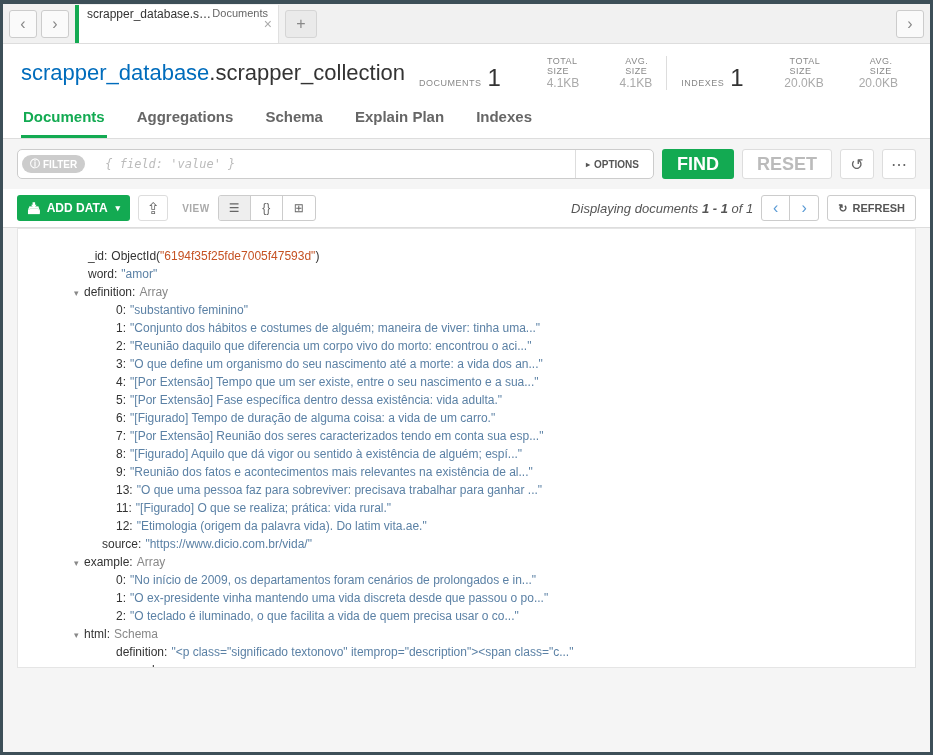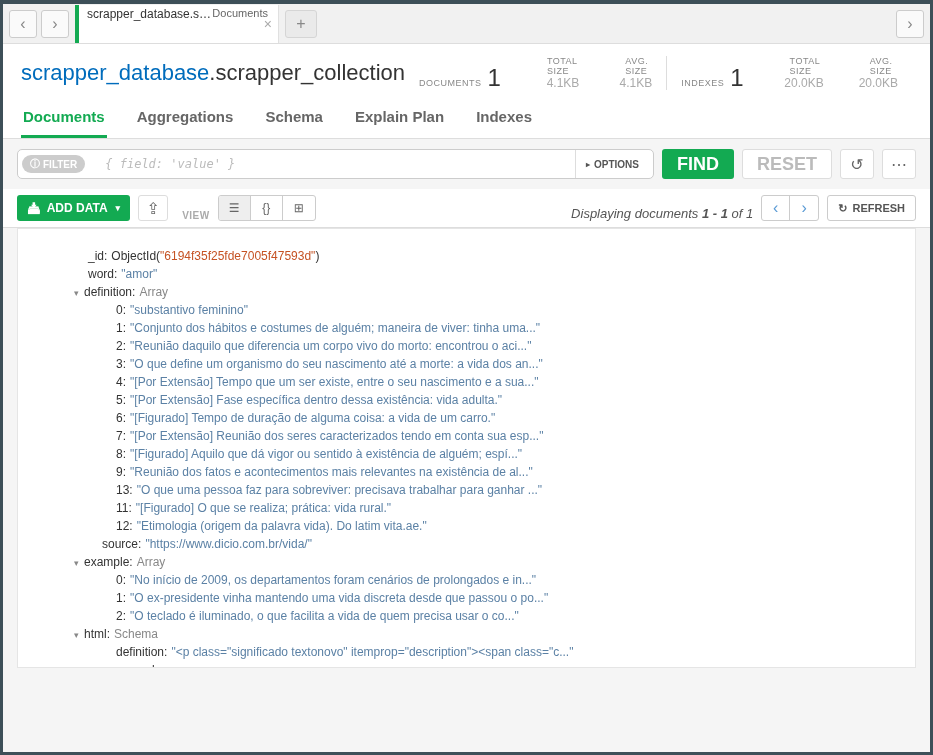--- a/index.html
+++ b/index.html
@@ -31,21 +31,21 @@
 .filter-bar { display: flex; align-items: center; padding: 10px 14px; background: #f5f5f5; gap: 8px; }
 .filter-input-wrap { flex: 1; display: flex; align-items: center; background: #fff; border: 1px solid #ccc; border-radius: 5px; height: 30px; padding: 0 4px; }
 .filter-badge { background: #ccc; color: #fff; font-size: 10px; font-weight: 700; padding: 2px 8px; border-radius: 10px; display: flex; align-items: center; gap: 3px; }
 .filter-badge::before { content: "ⓘ"; font-size: 10px; }
 .filter-text { flex: 1; padding: 0 20px; font-family: Menlo, monospace; font-size: 12px; color: #bbb; font-style: italic; }
 .options-btn { display: flex; align-items: center; gap: 4px; padding: 0 10px; height: 100%; border-left: 1px solid #ddd; font-size: 10px; color: #555; font-weight: 700; }
 .btn { height: 30px; padding: 0 14px; border-radius: 3px; font-size: 18px; font-weight: 700; display: flex; align-items: center; justify-content: center; border: 1px solid transparent; }
 .btn-find { background: #13aa52; color: #fff; }
 .btn-reset { background: #fff; color: #bbb; border-color: #ddd; }
 .icon-btn { width: 34px; height: 30px; background: #fff; border: 1px solid #ddd; border-radius: 3px; display: flex; align-items: center; justify-content: center; color: #666; }
-.toolbar { display: flex; align-items: flex-end; padding: 6px 14px; background: #fff; border-bottom: 1px solid #ddd; gap: 8px; }
+.toolbar { display: flex; align-items: center; padding: 6px 14px; background: #fff; border-bottom: 1px solid #ddd; gap: 8px; }
 .btn-add { background: #13aa52; color: #fff; height: 26px; padding: 0 10px; border-radius: 3px; font-size: 12px; font-weight: 700; display: flex; align-items: center; gap: 6px; }
 .btn-add::before { content: "📥"; filter: brightness(0) invert(1); font-size: 11px; }
 .btn-add::after { content: "▾"; font-size: 9px; margin-left: 2px; }
 .view-label { font-size: 10px; color: #aaa; font-weight: 700; margin-left: 6px; letter-spacing: 0.5px; }
 .view-toggle { display: flex; border: 1px solid #ccc; border-radius: 3px; overflow: hidden; }
 .view-toggle > div { width: 32px; height: 24px; display: flex; align-items: center; justify-content: center; border-right: 1px solid #ccc; color: #666; font-size: 12px; }
 .view-toggle > div:last-child { border-right: none; }
 .view-toggle > div.active { background: #eee; }
 .toolbar .spacer { flex: 1; }
 .doc-count { font-size: 13px; color: #555; font-style: italic; }

